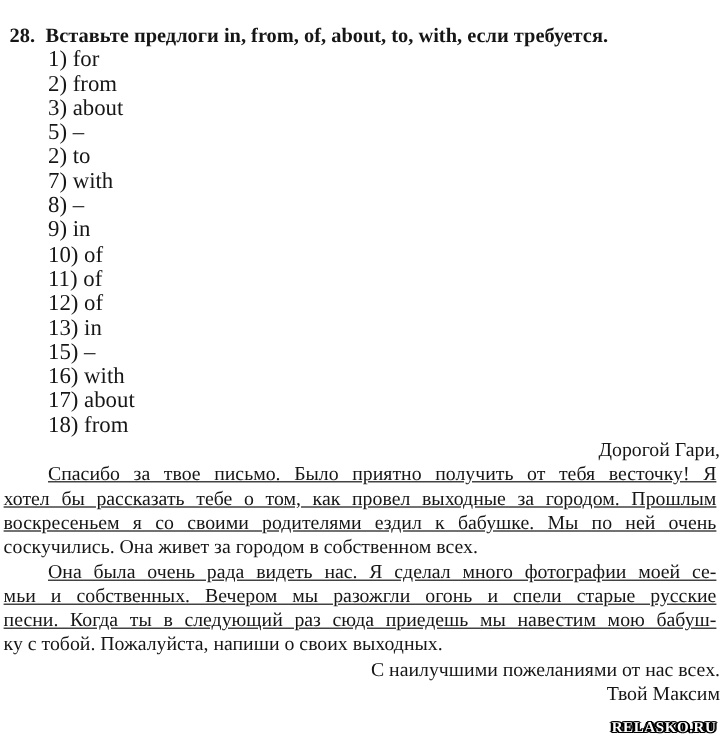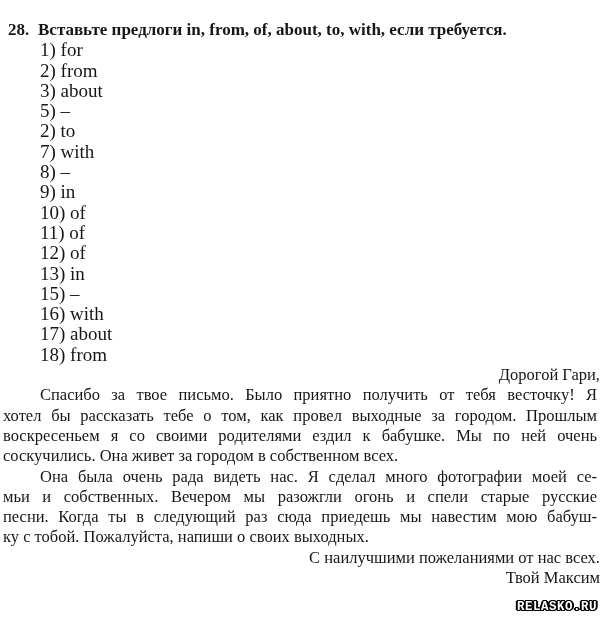--- a/index.html
+++ b/index.html
@@ -46,29 +46,30 @@
     margin-left: 3px;
     margin-right: 3px;
     font-size: 16.5px;
     line-height: 20.3px;
     white-space: nowrap;
   }
   .letter-body .line.justify {
     white-space: normal;
     text-align: justify;
     text-align-last: justify;
+    text-decoration: underline;
   }
   .letter-body .line.indent {
     text-indent: 37px;
   }
   .watermark {
     position: absolute;
     right: 3px;
     bottom: 5px;
-    font-family: Liberation Mono, monospace;
+    font-family: Liberation Serif, serif;
     font-weight: bold;
     font-size: 12.5px;
     letter-spacing: 0.5px;
     color: #ffffff;
     text-shadow:
       -1px -1px 0 #000, 1px -1px 0 #000,
       -1px  1px 0 #000, 1px  1px 0 #000,
       -1px  0   0 #000, 1px  0   0 #000,
        0   -1px 0 #000, 0    1px 0 #000,
       -2px  0   0 #000, 2px  0   0 #000;

